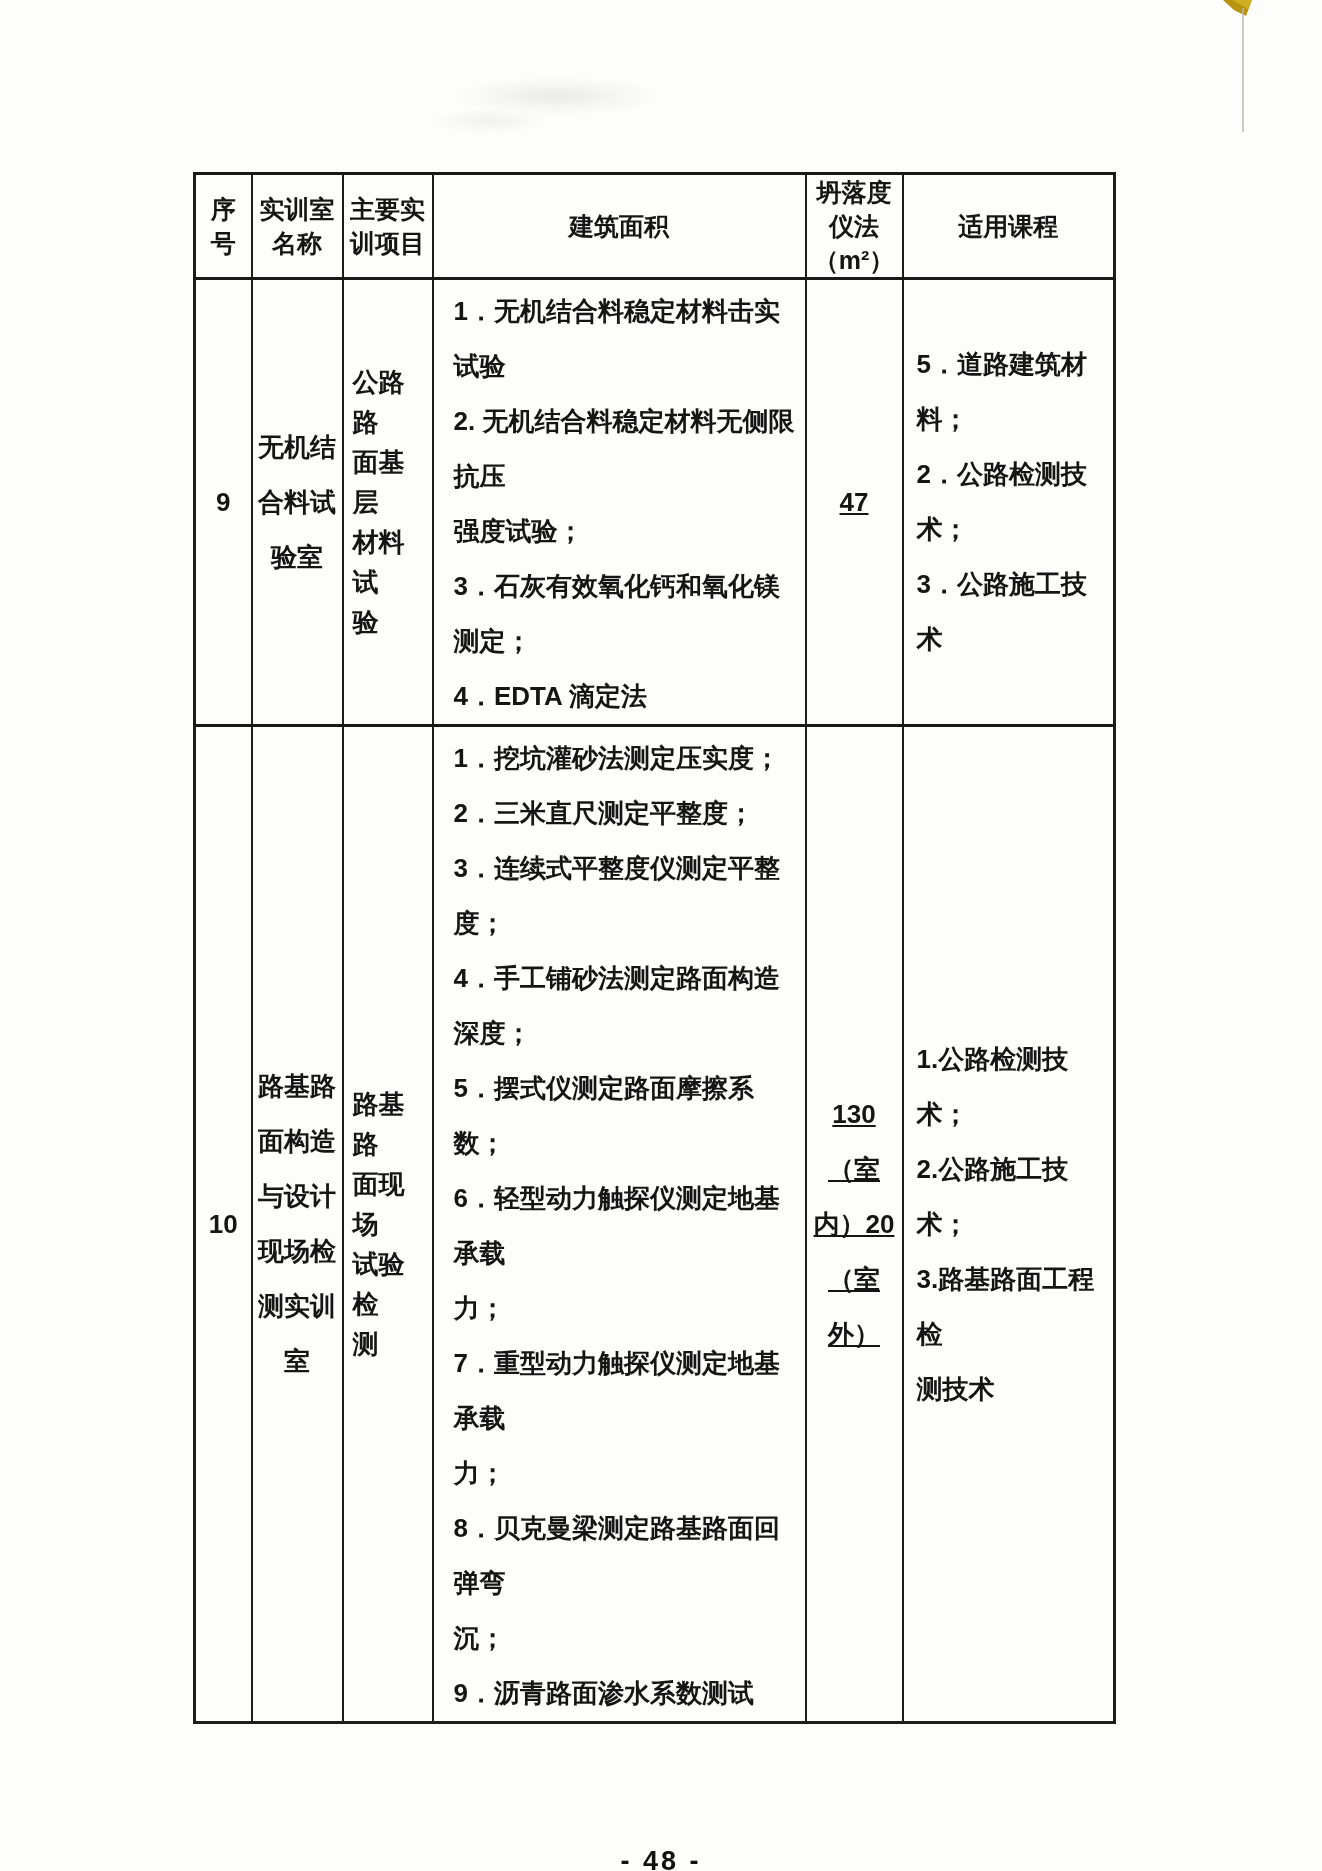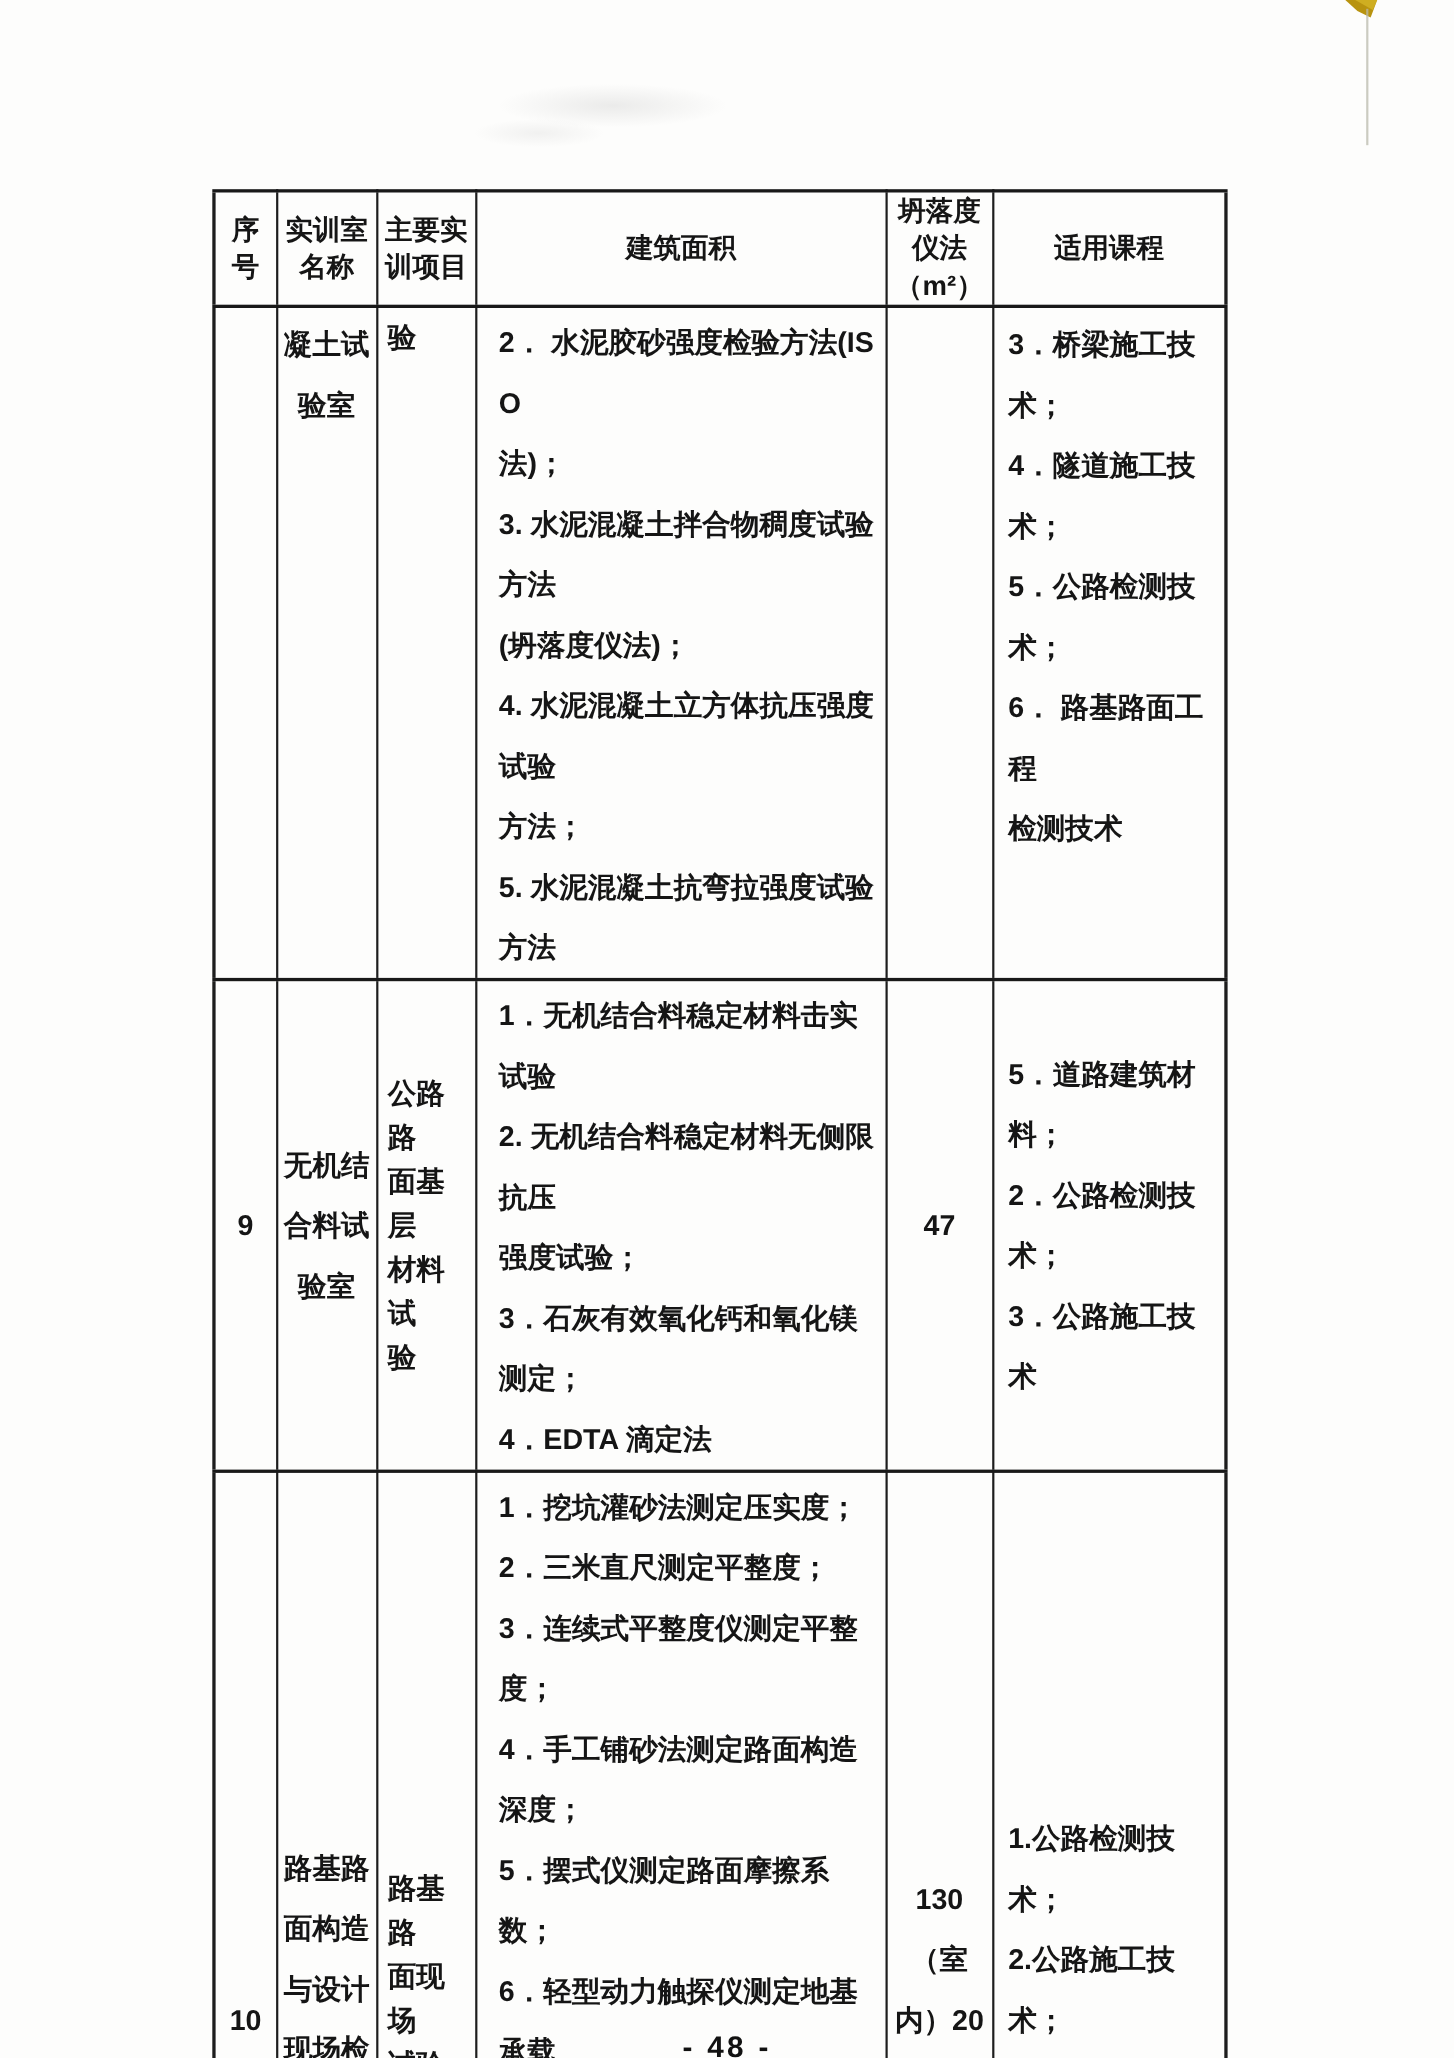--- a/index.html
+++ b/index.html
@@ -36,21 +36,21 @@
   tr.r-0{height:387px;}
   tr.r-1{height:278px;}
   tr.r-2{height:665px;}
   .c-no{text-align:center;line-height:55px;}
   .c-name{text-align:center;line-height:55px;padding:0 5px;}
   .c-proj{text-align:left;line-height:40px;padding-left:9px;padding-right:4px;}
   .c-content{
     text-align:left;vertical-align:top;line-height:55px;
     padding:4px 8px 0 20px;
   }
-  .c-area{text-align:center;line-height:55px;padding:0 4px;}
+  .c-area{text-align:center;line-height:55px;padding:0 4px;text-decoration:underline;}
   .c-courses{text-align:left;line-height:55px;padding:0 6px 0 13px;}
   .top{vertical-align:top;padding-top:6px;}
   
   .corner-fold{
     position:absolute;left:1222px;top:0;width:32px;height:18px;
   }
   .scan-line{
     position:absolute;left:1242px;top:8px;width:2px;height:124px;
     background:#b9b9ac;opacity:.75;
   }
@@ -102,39 +102,20 @@
 名称</th>
       <th>主要实
 训项目</th>
       <th>建筑面积</th>
       <th>坍落度仪法
 （m²）</th>
       <th>适用课程</th>
     </tr>
   </thead>
   <tbody>
-    <tr class="r-0">
-      <td class="c-no"></td>
-      <td class="c-name top">凝土试
-验室</td>
-      <td class="c-proj top">验</td>
-      <td class="c-content">2． 水泥胶砂强度检验方法(ISO
-法)；
-3. 水泥混凝土拌合物稠度试验方法
-(坍落度仪法)；
-4. 水泥混凝土立方体抗压强度试验
-方法；
-5. 水泥混凝土抗弯拉强度试验方法</td>
-      <td class="c-area"></td>
-      <td class="c-courses top">3．桥梁施工技术；
-4．隧道施工技术；
-5．公路检测技术；
-6． 路基路面工程
-检测技术</td>
-    </tr>
     <tr class="r-1">
       <td class="c-no">9</td>
       <td class="c-name">无机结
 合料试
 验室</td>
       <td class="c-proj">公路路
 面基层
 材料试
 验</td>
       <td class="c-content">1．无机结合料稳定材料击实试验

